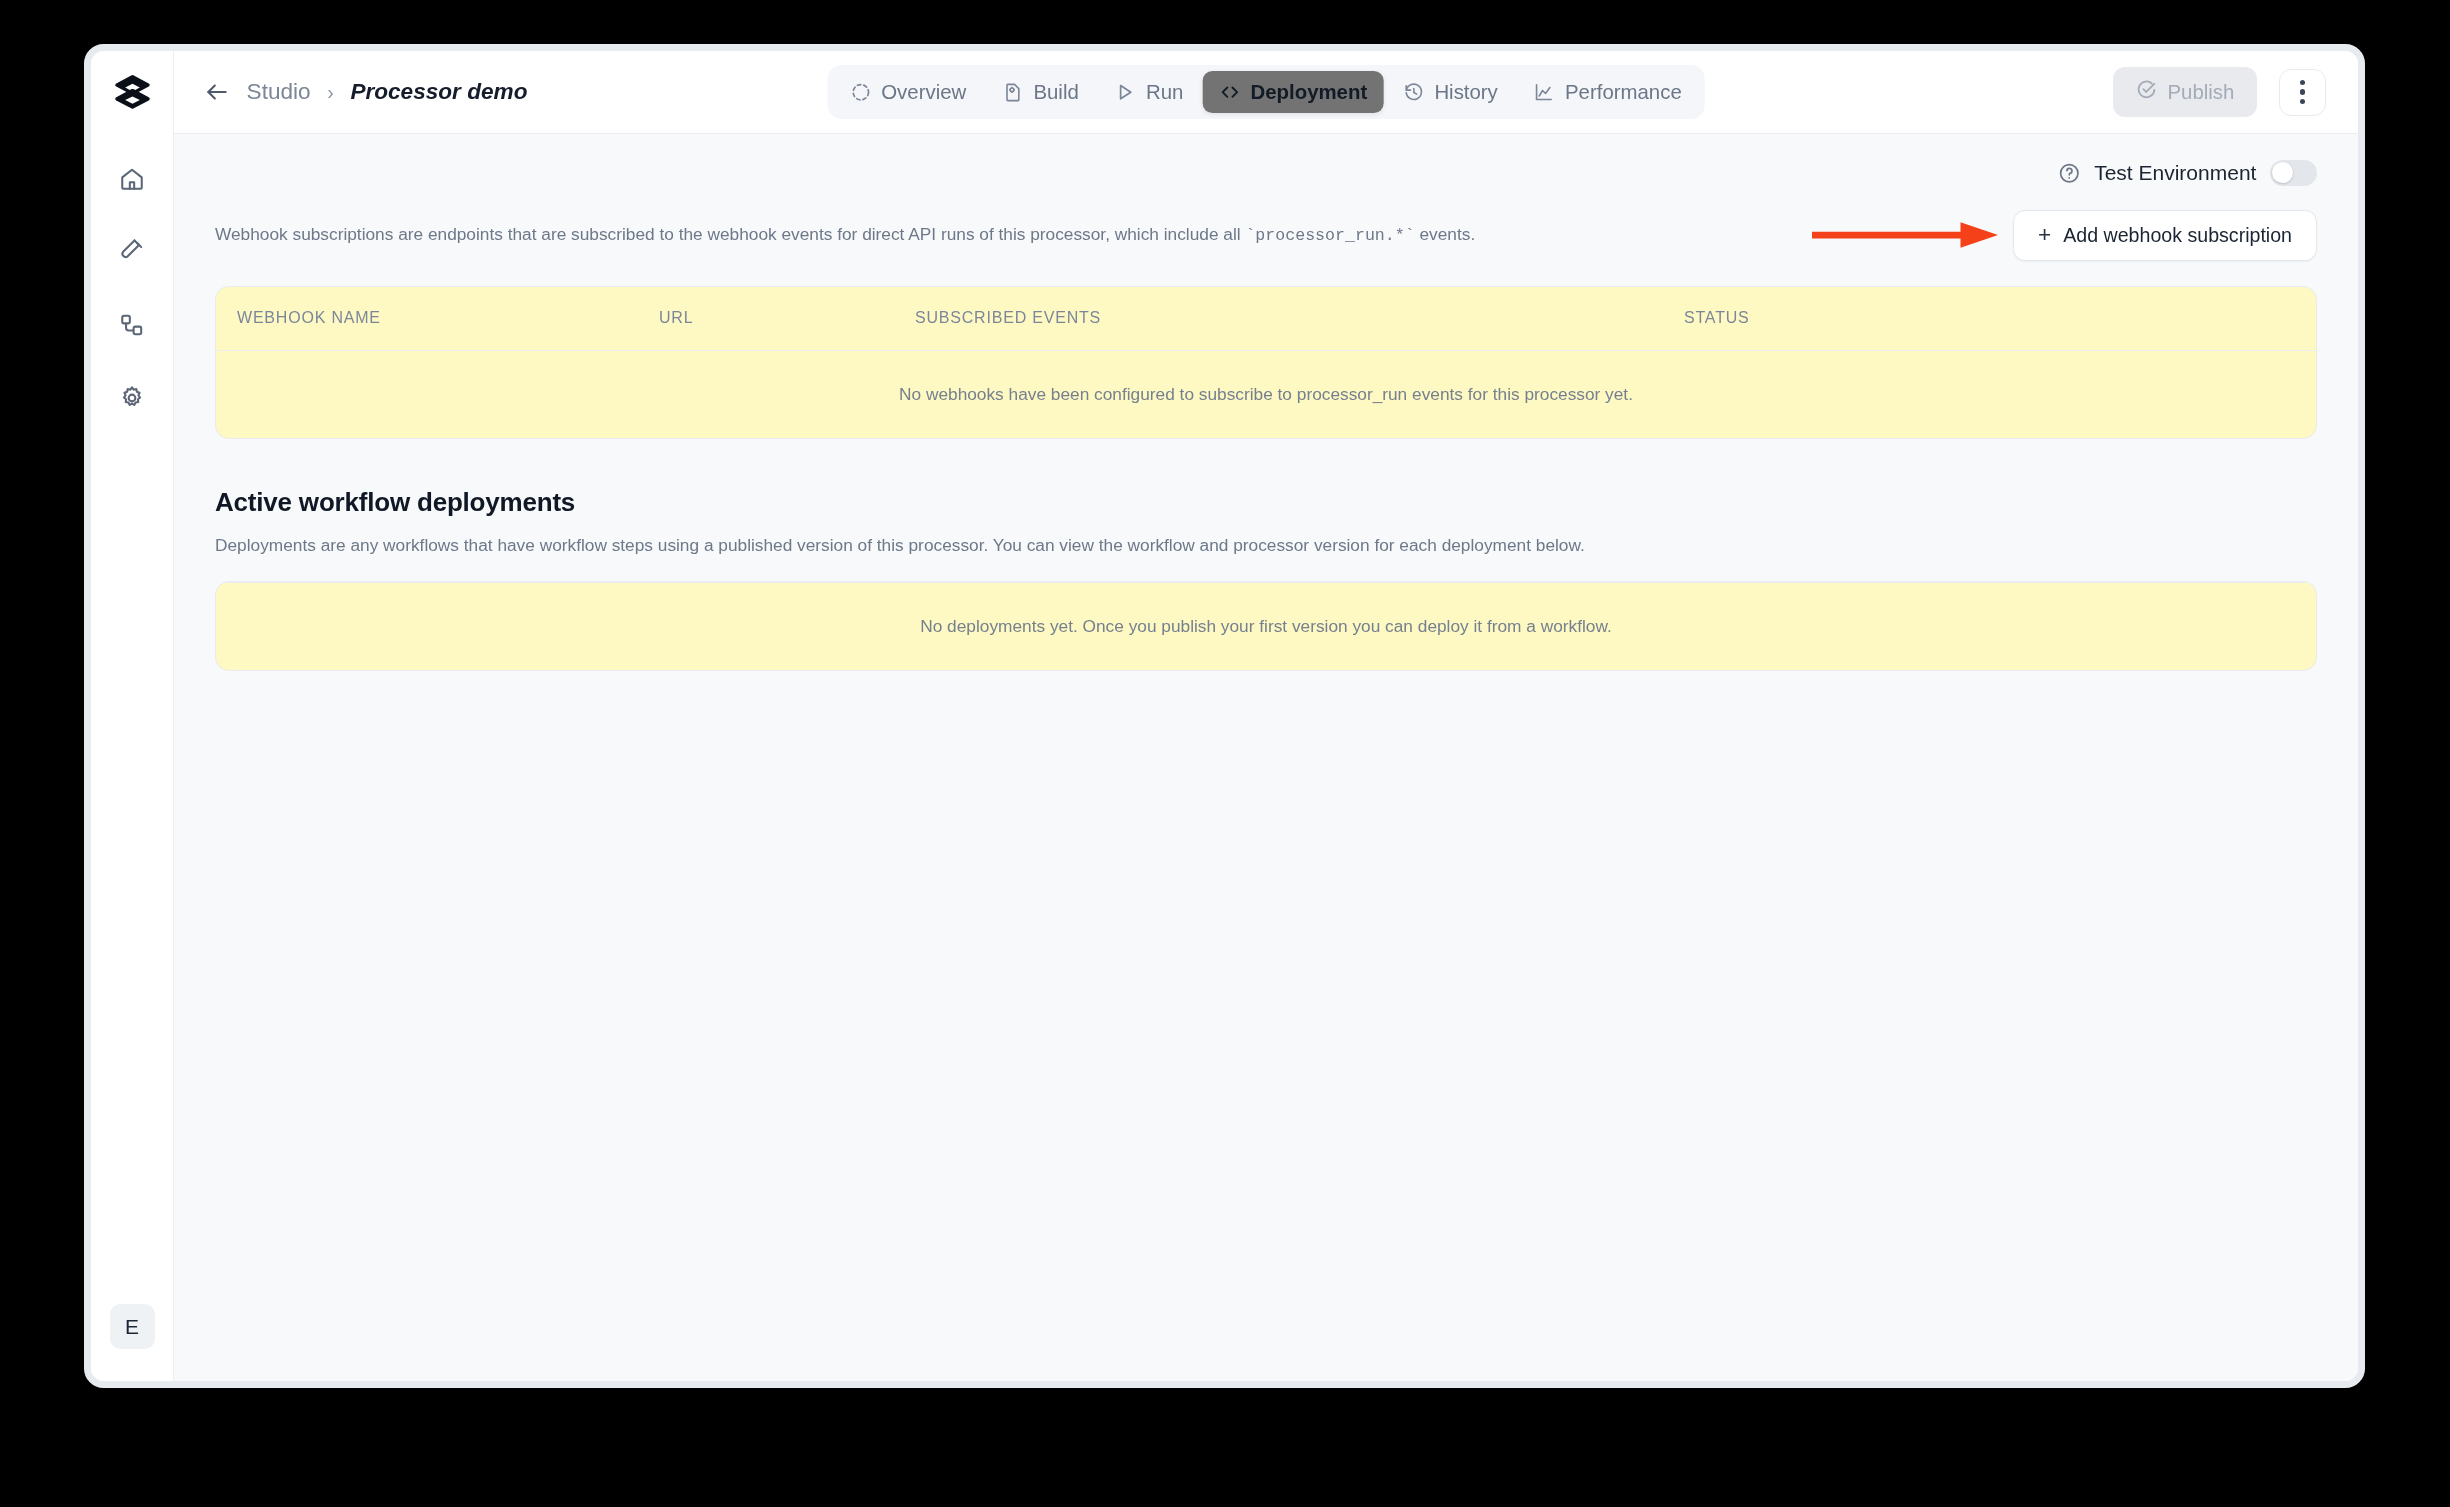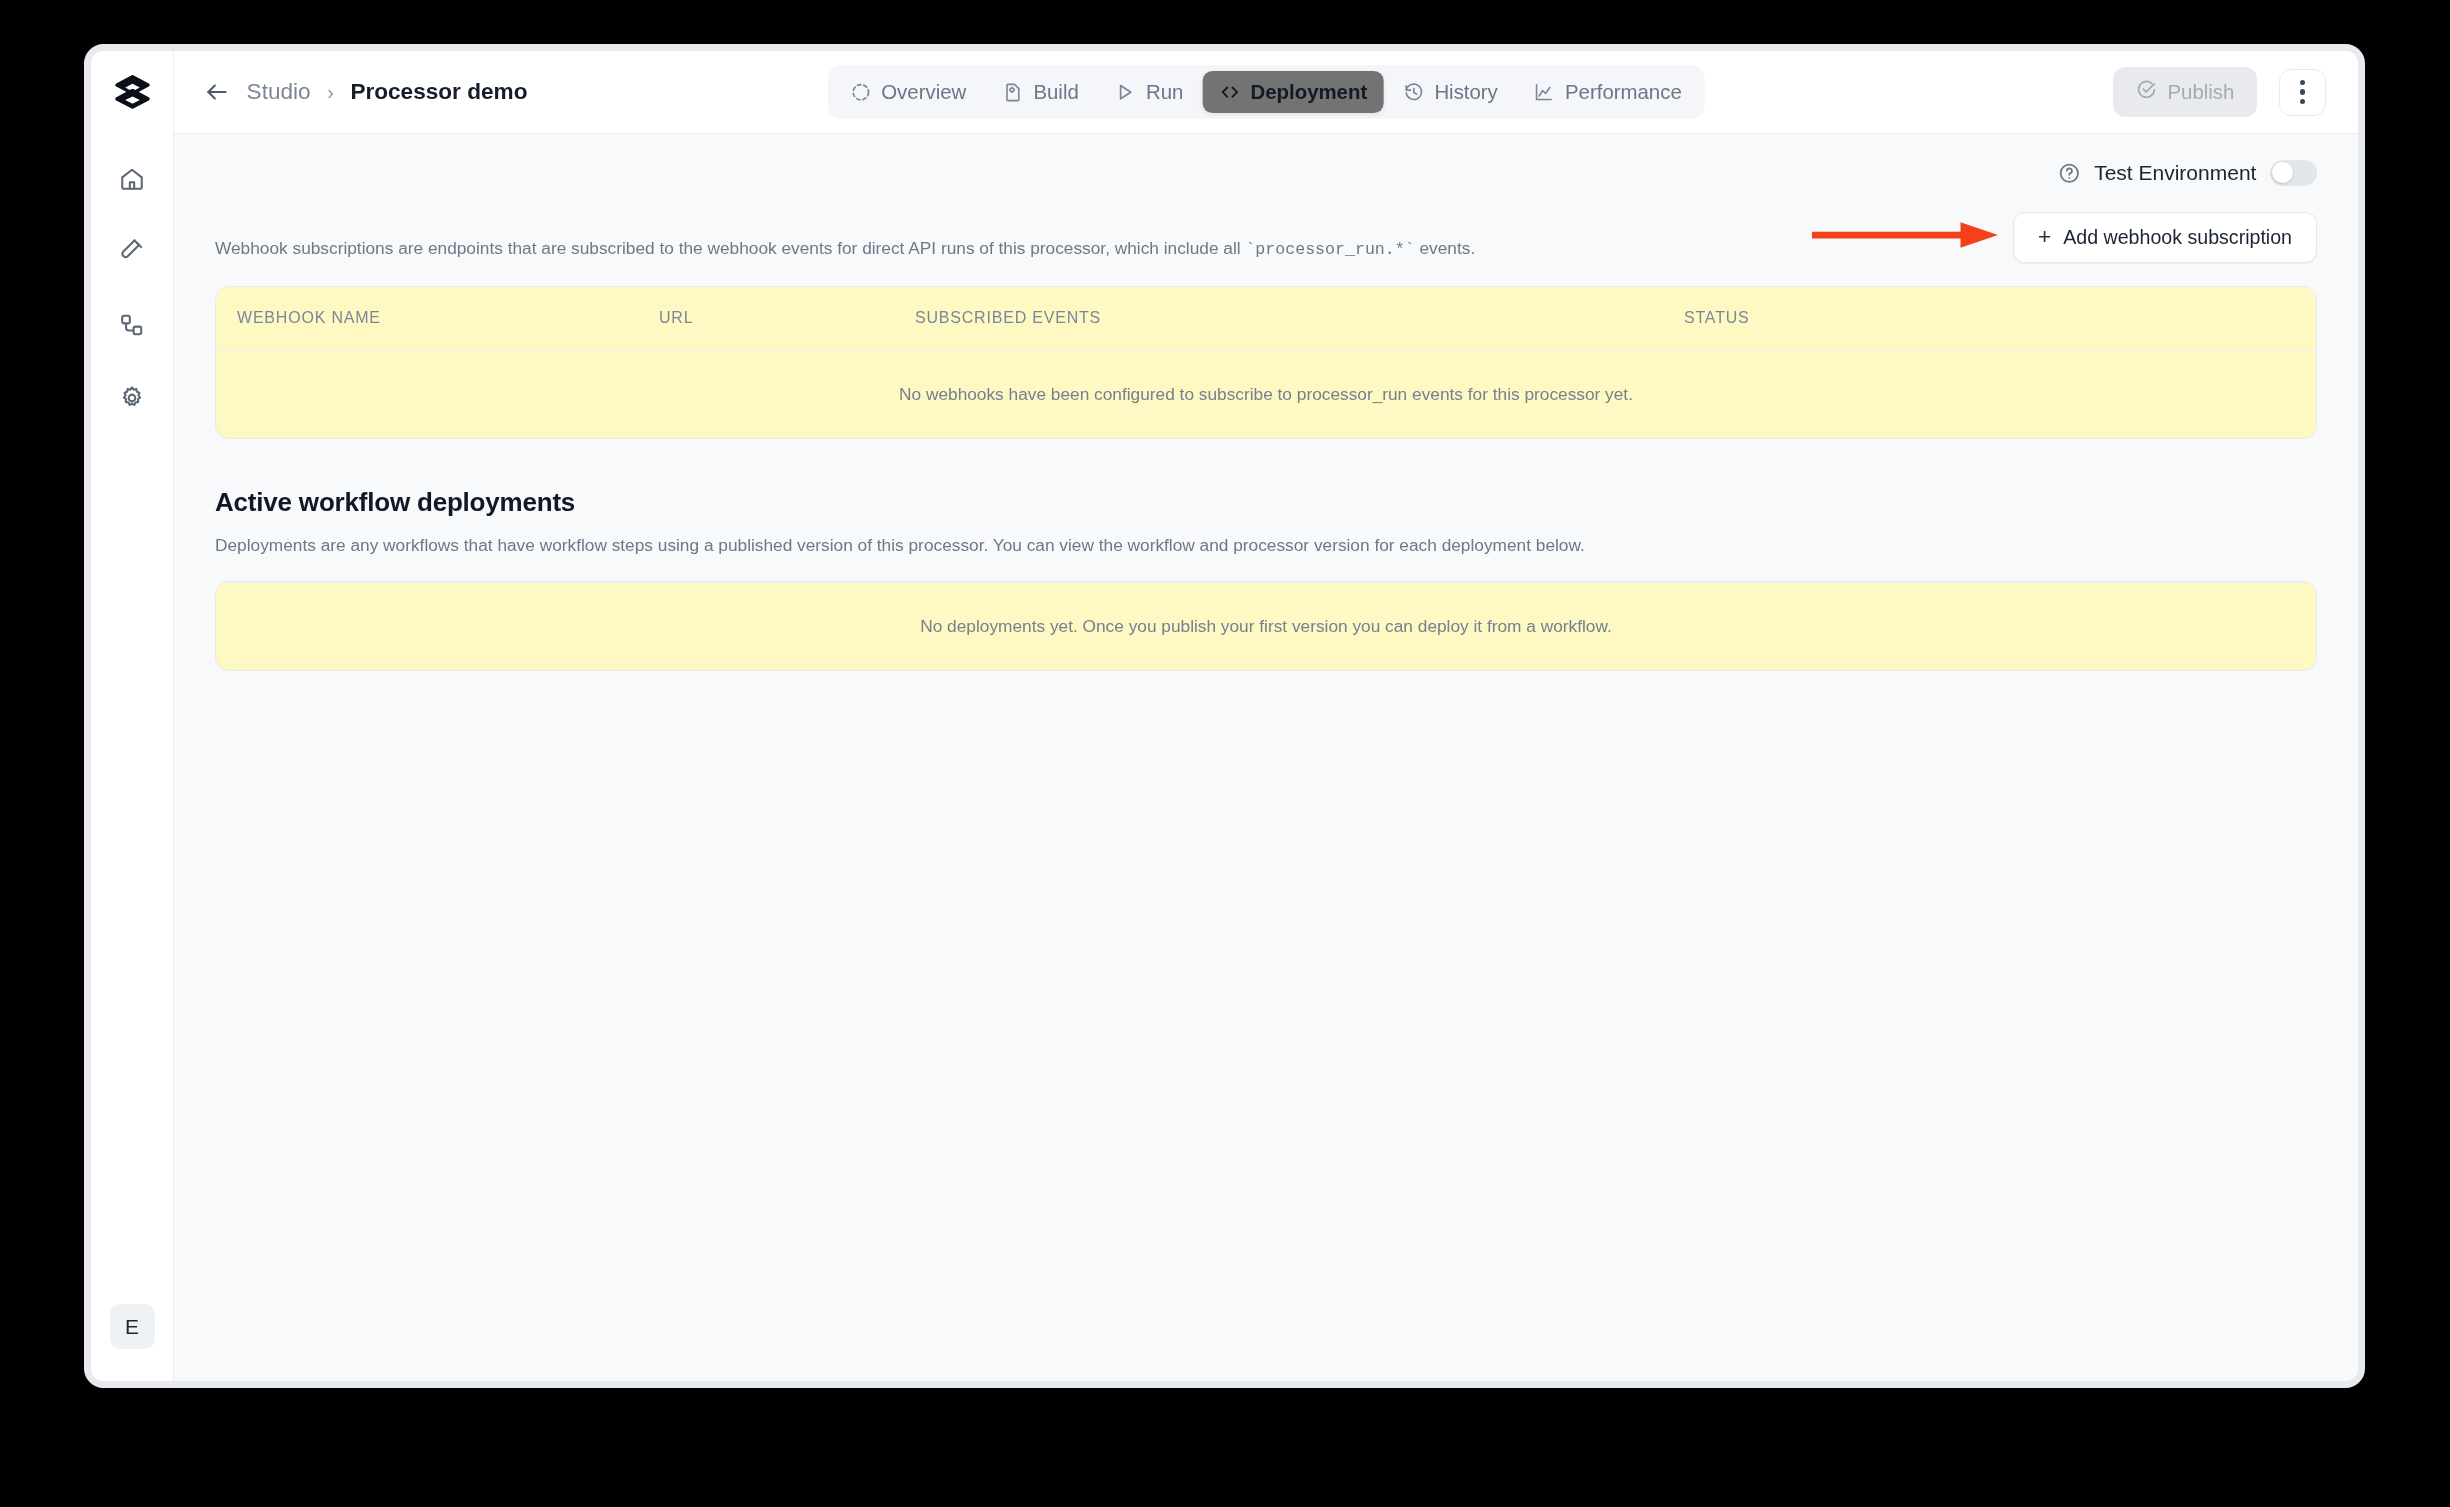--- a/index.html
+++ b/index.html
@@ -61,21 +61,21 @@
     height: 83px; background: #ffffff;
     border-bottom: 1.5px solid #eceef2;
     display: flex; align-items: center;
     padding: 0 32px 0 30px;
     flex: none;
   }
   .breadcrumb { display: flex; align-items: center; gap: 16.6px; justify-content: center; }
   .back-arrow { color: #4e5a6b; display: flex; align-items: center; cursor: pointer; }
   .crumb-muted { font-size: 22.6px; color: #7b8696; font-weight: 500; cursor: pointer; }
   .crumb-sep { color: #8b96a5; font-size: 19.6px; }
-  .crumb-active { font-size: 22.6px; color: #151d2b; font-weight: 700; }
+  .crumb-active { font-size: 22.6px; color: #151d2b; font-weight: 700; font-style: italic; }
 
   .tabs {
     position: absolute; left: 50%; transform: translateX(-50%);
     display: flex; align-items: center; gap: 3px;
     background: #f4f6f9; border-radius: 13.6px; padding: 6px;
   }
   .tab {
     display: flex; align-items: center; gap: 10.6px;
     padding: 9.8px 16.6px; border-radius: 9.8px;
     font-size: 20.4px; color: #6b7688; font-weight: 500; cursor: pointer;
@@ -115,21 +115,21 @@
   .toggle .knob {
     position: absolute; top: 2.3px; left: 2.3px;
     width: 21px; height: 21px; border-radius: 50%;
     background: #ffffff; box-shadow: 0 0.8px 2.3px rgba(0,0,0,0.22);
   }
 
   .section { padding: 0 41px; }
   .section.first { margin-top: 21px; }
   .section.second { margin-top: 48px; }
   .section-title { font-size: 26px; color: #101826; font-weight: 600; letter-spacing: -0.2px; }
-  .desc-row { display: flex; align-items: flex-end; margin-top: 16.6px; position: relative; min-height: 56px; }
+  .desc-row { display: flex; align-items: center; margin-top: 16.6px; position: relative; min-height: 56px; }
   .section-desc { font-size: 17.3px; color: #6d7889; line-height: 1.5; }
   .section-desc code { font-family: "Liberation Mono", monospace; font-size: 16.6px; color: #6d7889; }
 
   .add-btn {
     margin-left: auto;
     display: flex; align-items: center; gap: 12px;
     background: #ffffff; border: 1.5px solid #e4e8ee;
     border-radius: 12px; padding: 13px 24px;
     font-size: 19.6px; color: #1b2433; font-family: inherit;
     cursor: pointer; white-space: nowrap;

